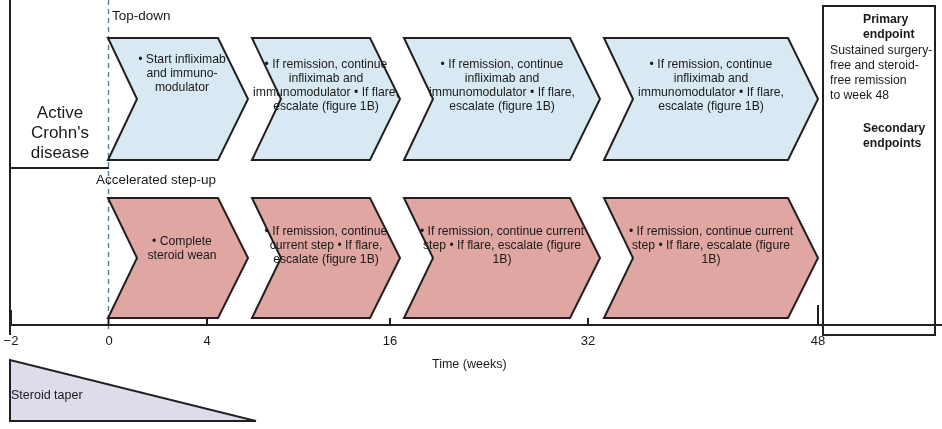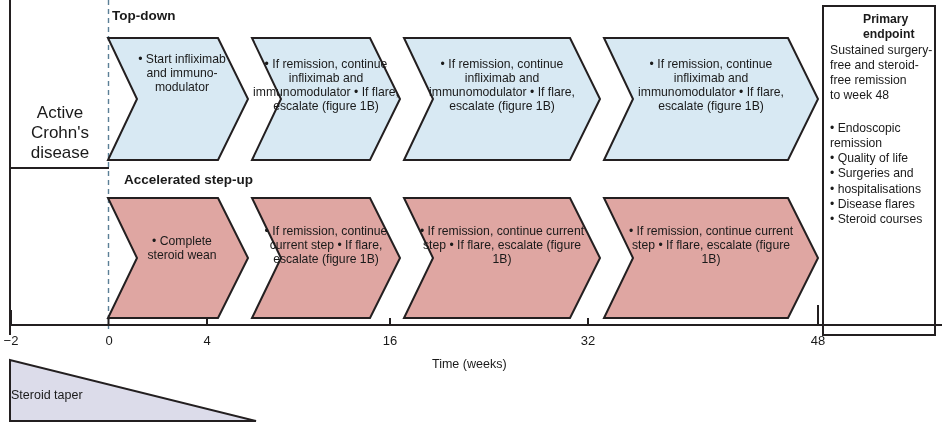--- a/index.html
+++ b/index.html
@@ -12,23 +12,23 @@
 
   .txt{position:absolute;white-space:pre;line-height:1.18;}
   .ctr{text-align:center;}
 
   
   #active-label{
     left:18px;top:103px;width:84px;font-size:17px;text-align:center;
   }
 
   
-  .row-label{font-size:13.5px;font-weight:bold;}
+  .row-label{font-size:13.5px;font-weight:normal;}
   #top-down-label{left:112px;top:8px;}
-  #step-up-label{left:124px;top:172px;text-align:center;}
+  #step-up-label{left:96px;top:172px;text-align:center;}
 
   
   .arrow-text{font-size:12.2px;text-align:center;position:absolute;}
 
   
   .tick{position:absolute;font-size:13px;text-align:center;width:40px;top:333px;}
 
   #axis-title{left:432px;top:357px;font-size:12.5px;}
 
   
@@ -144,22 +144,15 @@
 <div class="txt" id="steroid-label">Steroid taper</div>
 
 <div id="endpoints">
   <div class="hd blk" style="white-space:pre;">Primary
 endpoint</div>
   <div class="blk" style="white-space:pre;">Sustained surgery-
 free and steroid-
 free remission
 to week 48</div>
   <div class="gap"></div>
-  <ul>
-    <li>• Endoscopic</li>
-    <li>   remission</li>
-    <li>• Quality of life</li>
-    <li>• Surgeries and</li>
-    <li>• hospitalisations</li>
-    <li>• Disease flares</li>
-    <li>• Steroid courses</li>
-  </ul>
+  <div class="hd blk" style="white-space:pre;">Secondary
+endpoints</div>
 </div>
 
 </body></html>

